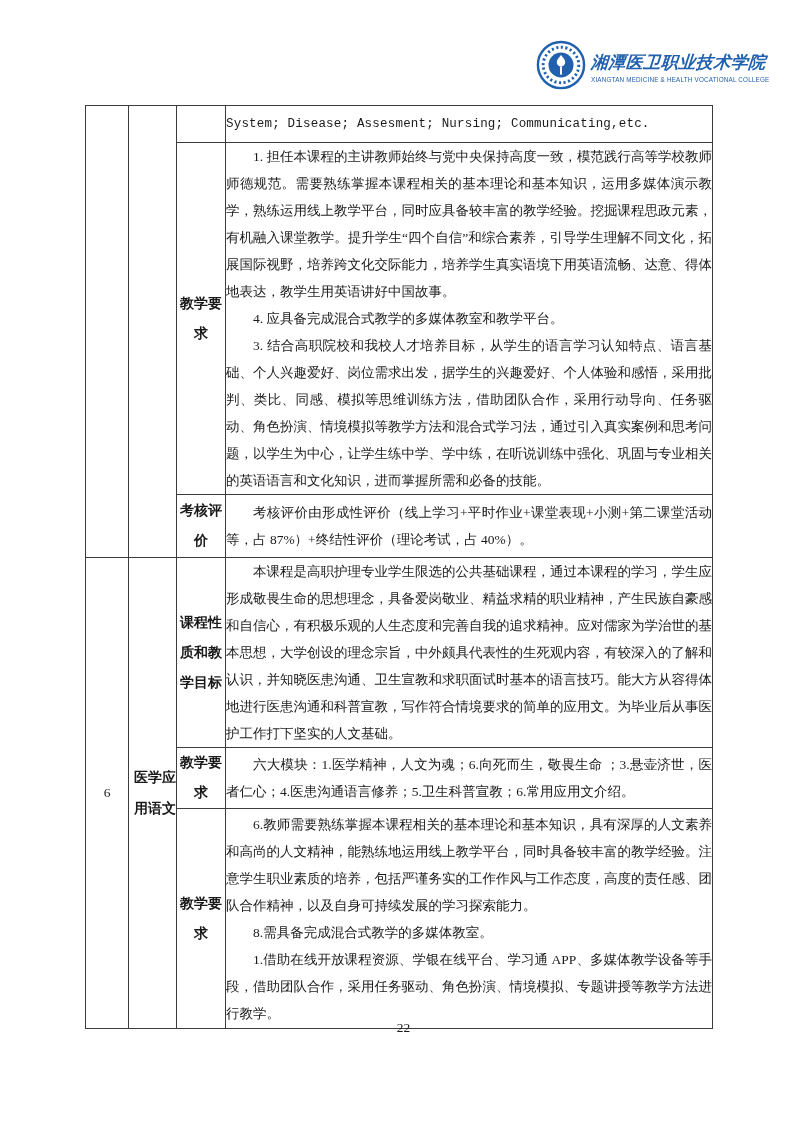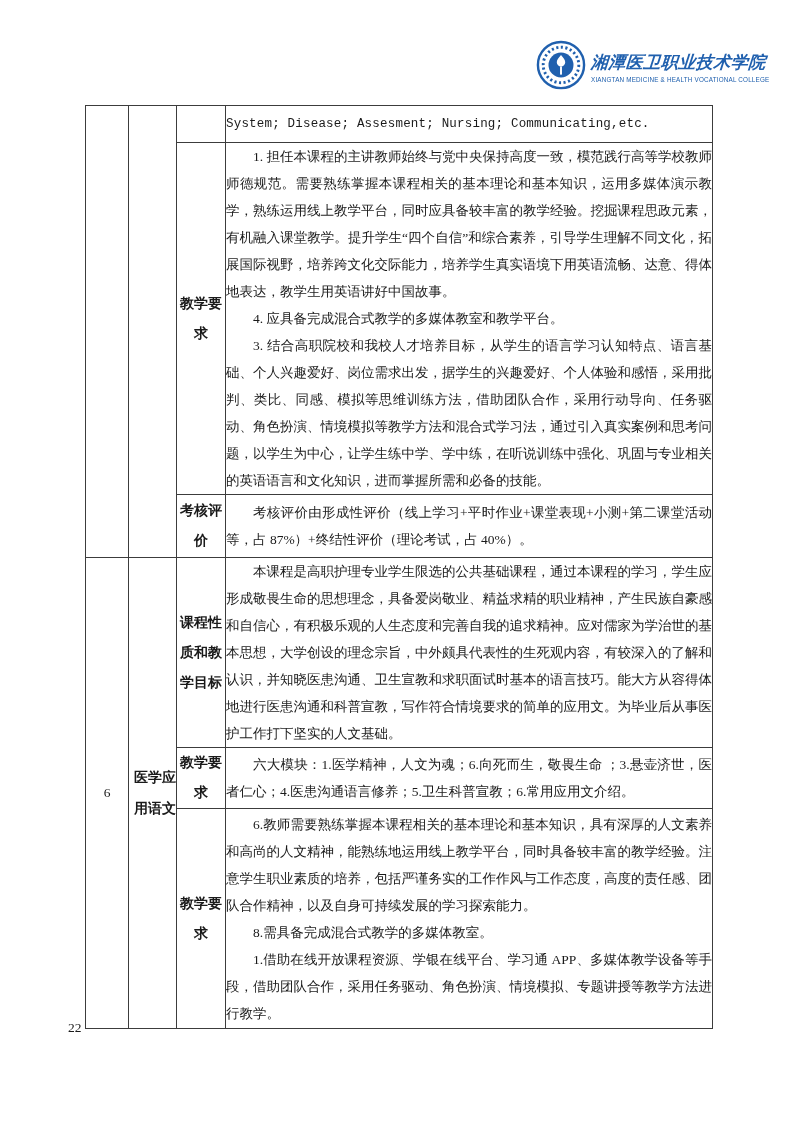--- a/index.html
+++ b/index.html
@@ -53,22 +53,22 @@
     text-align: justify;
   }
   .content-cell p { margin: 0; text-indent: 2em; }
   .english-cell {
     font-family: "Liberation Mono", "DejaVu Sans Mono", monospace;
     font-size: 12.5px; padding: 2px 8px; letter-spacing: 0.2px;
     vertical-align: middle;
   }
   
   .page-footer {
-    position: absolute; left: 68px; top: 1020px; width: 627px;
-    text-align: left; font-size: 13.5px;
+    position: absolute; left: 90px; top: 1020px; width: 627px;
+    text-align: center; font-size: 13.5px;
   }
 </style>
 </head>
 <body>
 
 <div class="header-logo">
   <span>
     <svg width="50" height="50" viewBox="0 0 52 52">
       <circle cx="26" cy="26" r="24" fill="#ffffff" stroke="#2060ae" stroke-width="2.5"></circle>
       <circle cx="26" cy="26" r="18.5" fill="none" stroke="#2060ae" stroke-width="3" stroke-dasharray="2.2 2.6"></circle>

